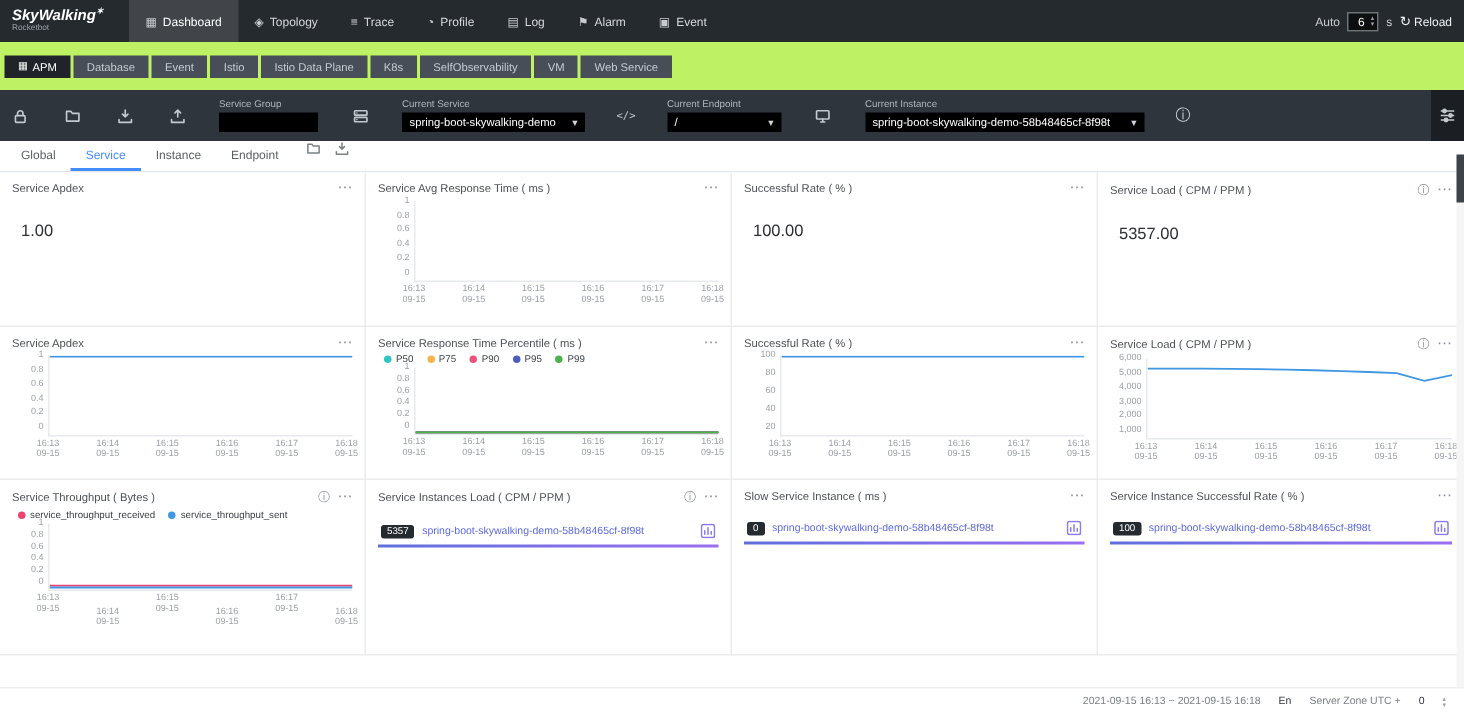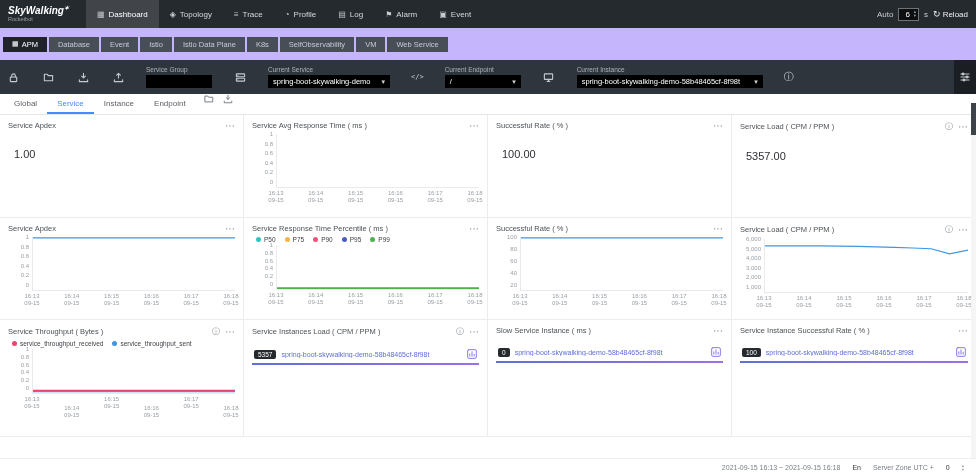--- a/index.html
+++ b/index.html
@@ -17,21 +17,21 @@
   .nav-item{display:flex;align-items:center;gap:4px;padding:0 11px;font-size:8px;color:#d6d9dc;cursor:pointer;white-space:nowrap}
   .nav-item.active{background:rgba(255,255,255,.13);color:#fff}
   .nav-icon{font-size:8px;color:#c8ccd0}
   .topnav-right{display:flex;align-items:center;gap:5px;font-size:8px;color:#ccc;white-space:nowrap}
   .auto-input{background:#0c0e10;border:1px solid #6e7378;color:#fff;font-size:8px;padding:1px 2px 1px 6px;display:inline-flex;align-items:center;gap:4px;cursor:text}
   .steppers{display:flex;flex-direction:column;font-size:4.5px;line-height:4px;color:#9aa0a6;cursor:pointer}
   .reload{display:inline-flex;align-items:center;gap:2px;color:#f0f0f0;cursor:pointer}
   .reload-ic{font-size:9px}
 
   
-  .template-bar{height:18px;background:#c4b5fd;display:flex;align-items:center;padding:16px 3px}
+  .template-bar{height:18px;background:#bef264;display:flex;align-items:center;padding:16px 3px}
   .template-tabs{display:flex;gap:2px;height:15px}
   .t-tab{display:flex;align-items:center;gap:3px;padding:0 9px;font-size:7.5px;color:#c6cbd1;background:#474e57;cursor:pointer;white-space:nowrap}
   .t-tab.active{background:#20242a;color:#fff}
   .t-ic{font-size:7px}
 
   
   .toolbar{height:34px;background:#2f353c;display:flex;align-items:center;padding:0 6px;gap:21px;position:relative}
   .tb-icon{color:#c3c9cf;display:inline-flex;align-items:center;justify-content:center;width:14px;height:14px;cursor:pointer;flex:none}
   .tb-icon svg{width:11px;height:11px;stroke:#c3c9cf;fill:none;stroke-width:1.2;stroke-linecap:round;stroke-linejoin:round}
   .code-ic{font-family:"DejaVu Sans Mono",monospace;font-size:7px;width:auto}

